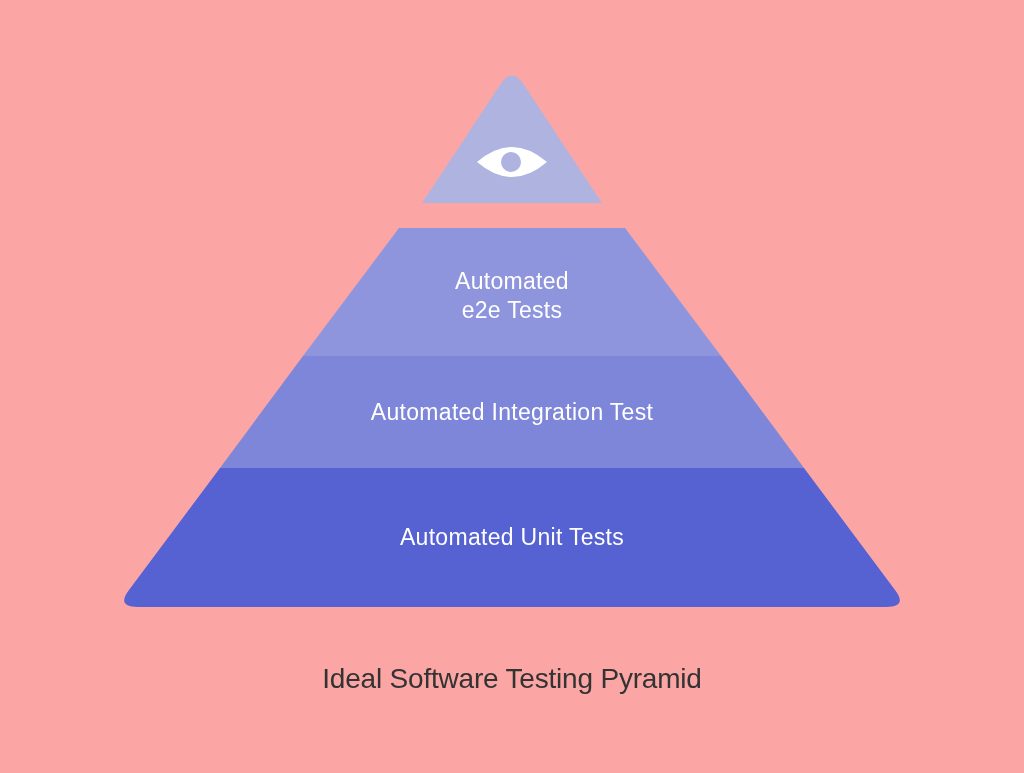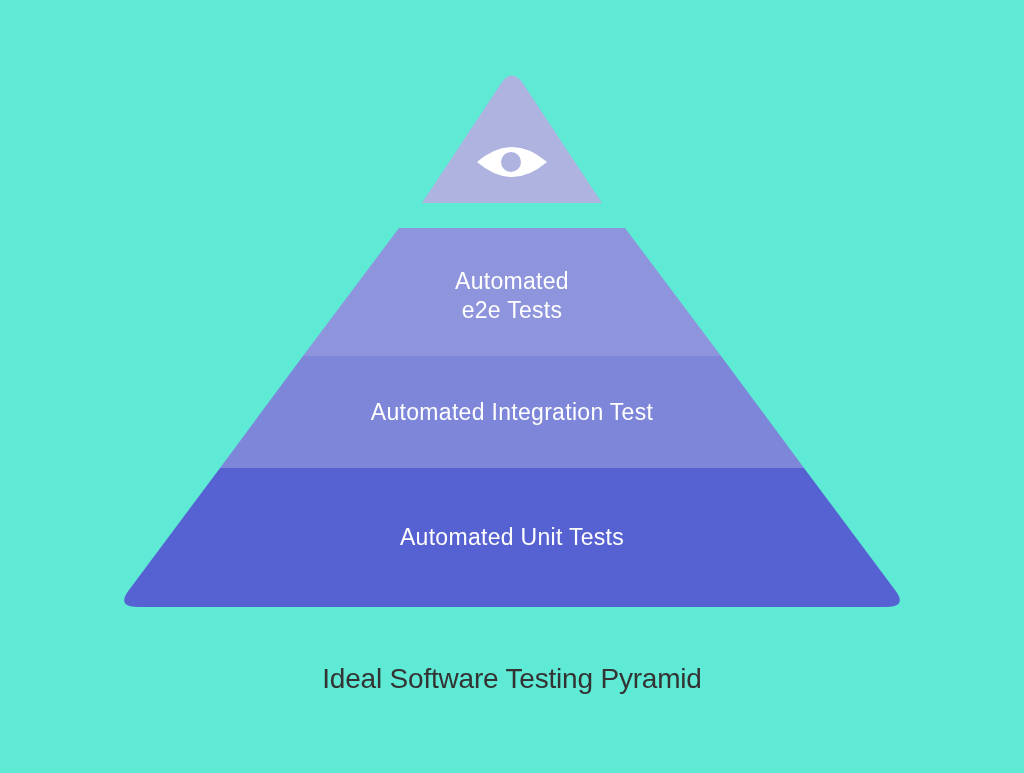--- a/index.html
+++ b/index.html
@@ -4,21 +4,21 @@
 <style>
   html, body {
     margin: 0;
     padding: 0;
     background: #ffffff;
   }
   .canvas {
     position: relative;
     width: 1024px;
     height: 773px;
-    background: #5eead4;
+    background: #fca5a5;
     overflow: hidden;
     font-family: "Liberation Sans", sans-serif;
   }
   svg text {
     font-family: "Liberation Sans", sans-serif;
   }
   .tier-label {
     fill: #ffffff;
     font-size: 23px;
     letter-spacing: 0.3px;

